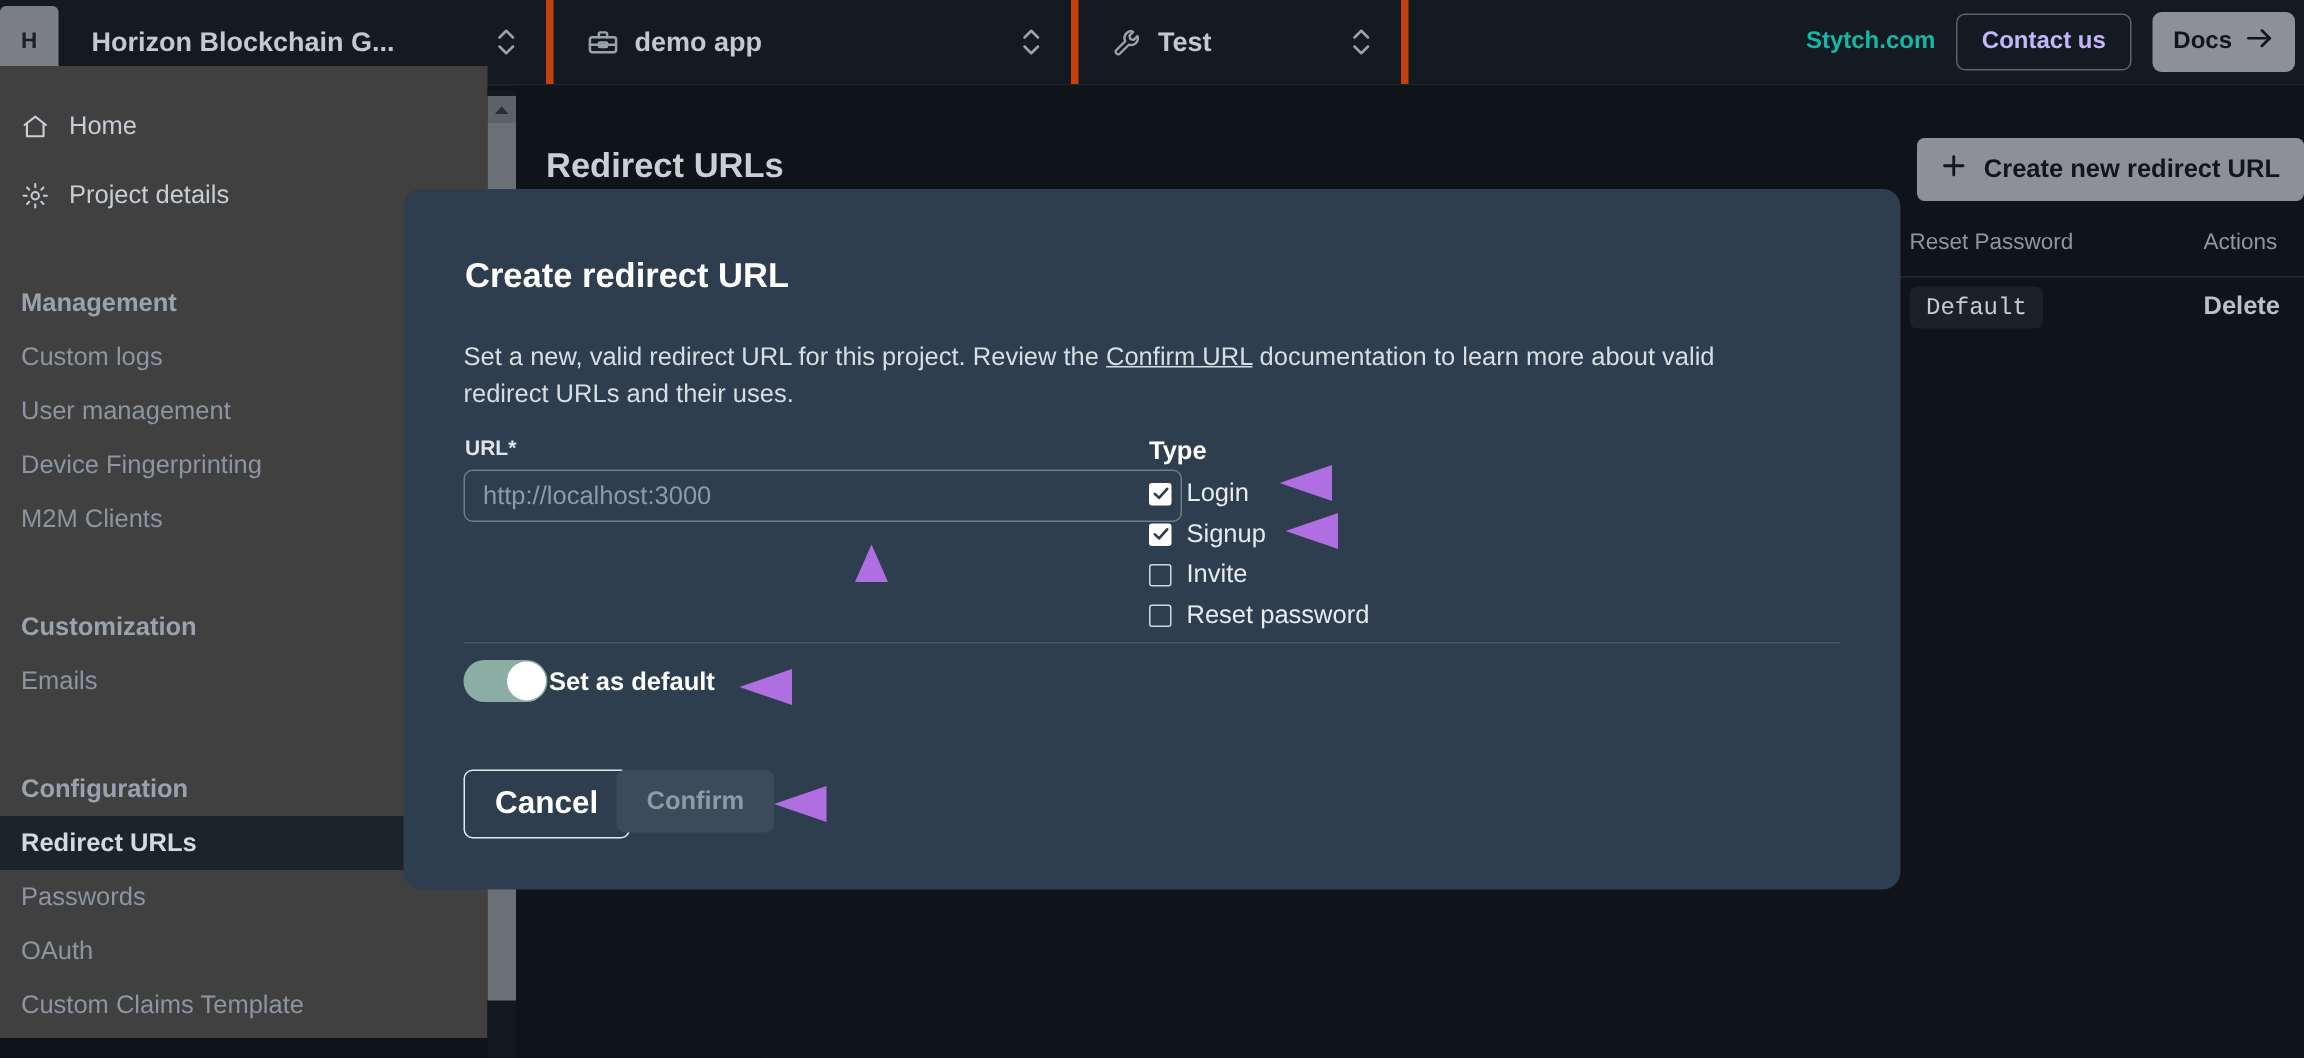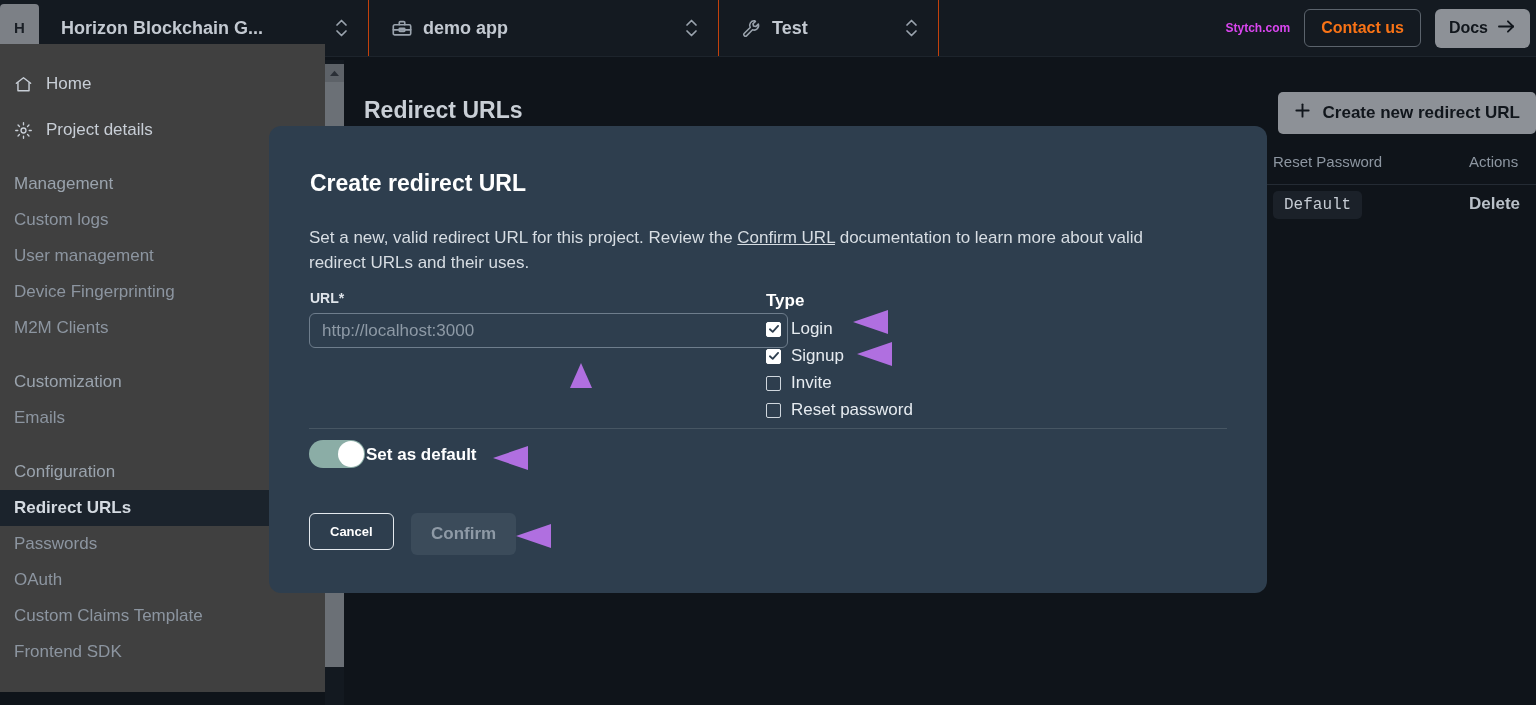--- a/index.html
+++ b/index.html
@@ -21,39 +21,39 @@
   .logo-box {
     width: 39px; margin: 4px 0 5px 0;
     background: #7c8086; border-radius: 4px;
     display: flex; align-items: center; justify-content: center;
     color: #1a1f26; font-size: 15px; font-weight: 700;
     flex: none;
   }
   .tab {
     display: flex; align-items: center; gap: 10px;
     padding: 0 20px 0 22px;
-    border-right: 1px solid #c2410c;
+    border-right: 5px solid #c2410c;
     color: #c3c9d1; font-size: 18px; font-weight: 600;
     cursor: pointer; white-space: nowrap;
   }
   .tab .tab-label { flex: 1; }
   .tab-ico { display: inline-flex; align-items: center; color: #9aa3ad; }
   .spin { display: flex; flex-direction: column; line-height: 0; color: #9aa3ad; margin-left: auto; padding-left: 14px;}
   .spin svg { display: block; }
   .tab-project { width: 330px; }
   .tab-app { width: 350px; }
   .tab-env { width: 220px; }
   .top-right {
     margin-left: auto; display: flex; align-items: center; gap: 14px;
     padding-right: 6px;
   }
-  .link-plain { color: #d946ef; font-size: 12px; font-weight: 600; cursor: pointer; }
+  .link-plain { color: #14b8a6; font-size: 16px; font-weight: 600; cursor: pointer; }
   .btn-outline {
     border: 1px solid #5b636c; border-radius: 6px;
-    padding: 9px 16px; color: #f97316; font-size: 16px; font-weight: 700;
+    padding: 9px 16px; color: #c4b5fd; font-size: 16px; font-weight: 700;
     background: transparent; cursor: pointer;
   }
   .btn-docs {
     background: #8d9197; border-radius: 6px;
     padding: 9px 14px; color: #11161c; font-size: 16px; font-weight: 700;
     display: flex; align-items: center; gap: 9px; cursor: pointer; text-align: center;
   }
 
   
   .sidebar {
@@ -61,22 +61,22 @@
     background: #404040; padding-top: 22px; overflow: hidden;
   }
   .nav-row {
     display: flex; align-items: center; gap: 12px;
     height: 36px; padding: 0 14px; color: #c8ced6; font-size: 17px;
     cursor: pointer;
   }
   .nav-row.top { margin-bottom: 10px; }
   .nav-ico { width: 20px; display: inline-flex; color: #c8ced6; }
   .nav-group {
-    color: #9aa3ad; font-size: 17px; font-weight: 400;
-    padding: 0 14px; margin-top: 26px; margin-bottom: 8px;
+    color: #9aa3ad; font-size: 17px; font-weight: 700;
+    padding: 0 14px; margin-top: 44px; margin-bottom: 8px;
   }
   .nav-item {
     height: 36px; display: flex; align-items: center;
     padding: 0 14px; color: #8c95a0; font-size: 17px; cursor: pointer;
   }
   .nav-item.active { background: #1b232c; color: #d4dae1; font-weight: 700; }
 
   
   .vscroll {
     position: absolute; left: 325px; top: 60px; width: 19px; height: 645px;
@@ -171,21 +171,21 @@
     position: absolute; right: 1px; top: 1px; width: 26px; height: 26px;
     border-radius: 50%; background: #ffffff;
   }
   .toggle-text {
     position: absolute; left: 97px; top: 319px;
     color: #ffffff; font-size: 17px; font-weight: 700;
   }
   .btn-cancel {
     position: absolute; left: 40px; top: 387px;
     background: transparent; border: 1px solid #e4e9ee; border-radius: 6px;
-    padding: 10px 20px; color: #ffffff; font-size: 13px; font-weight: 700; cursor: pointer;
+    padding: 10px 20px; color: #ffffff; font-size: 21px; font-weight: 700; cursor: pointer;
   }
   .btn-confirm {
     position: absolute; left: 142px; top: 387px;
     background: #3b4b5a; border: none; border-radius: 6px;
     padding: 11px 20px; color: #8e9aa6; font-size: 17px; font-weight: 700; cursor: not-allowed;
   }
 
   
   .arrow { position: absolute; pointer-events: none; }
 </style>

